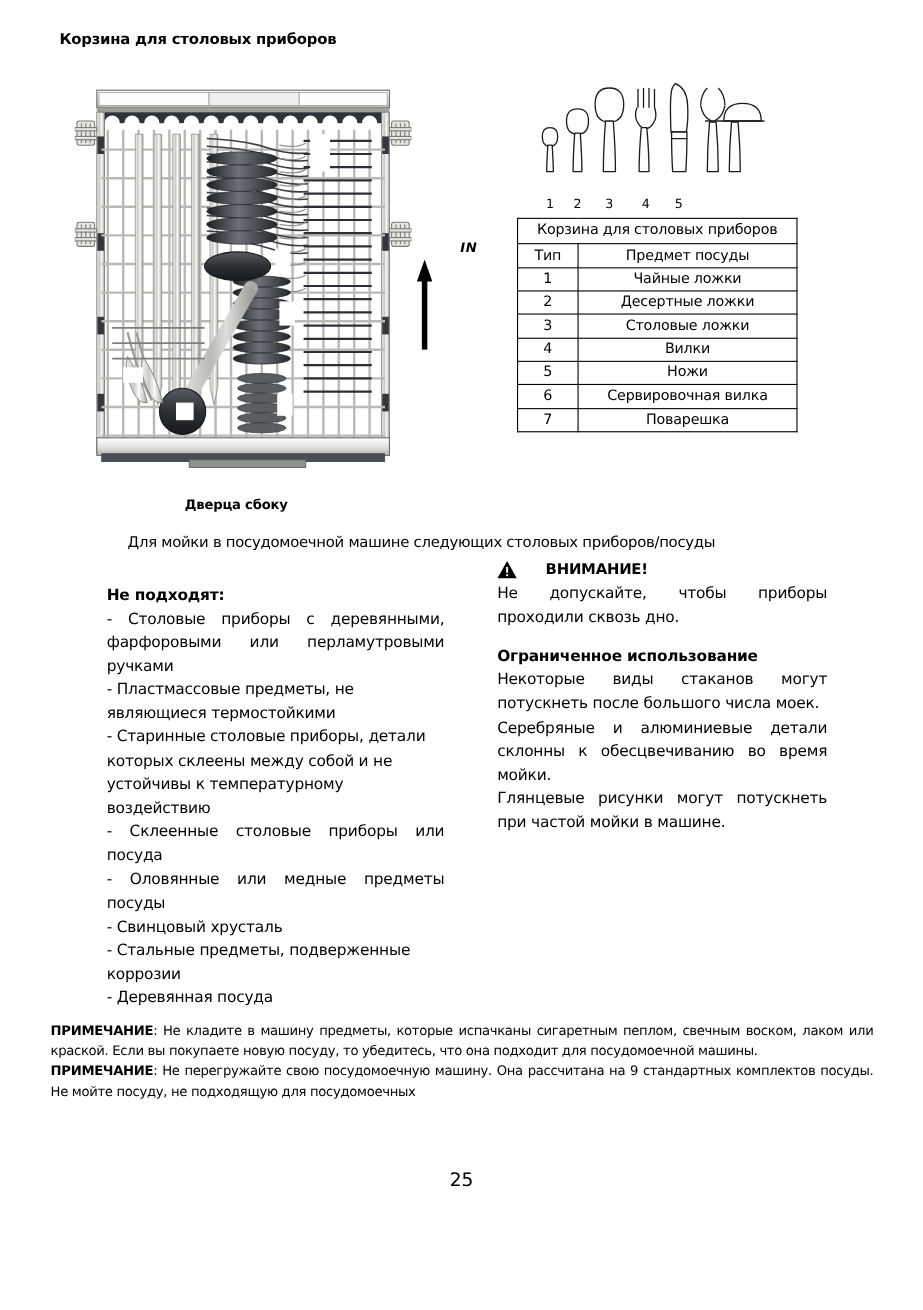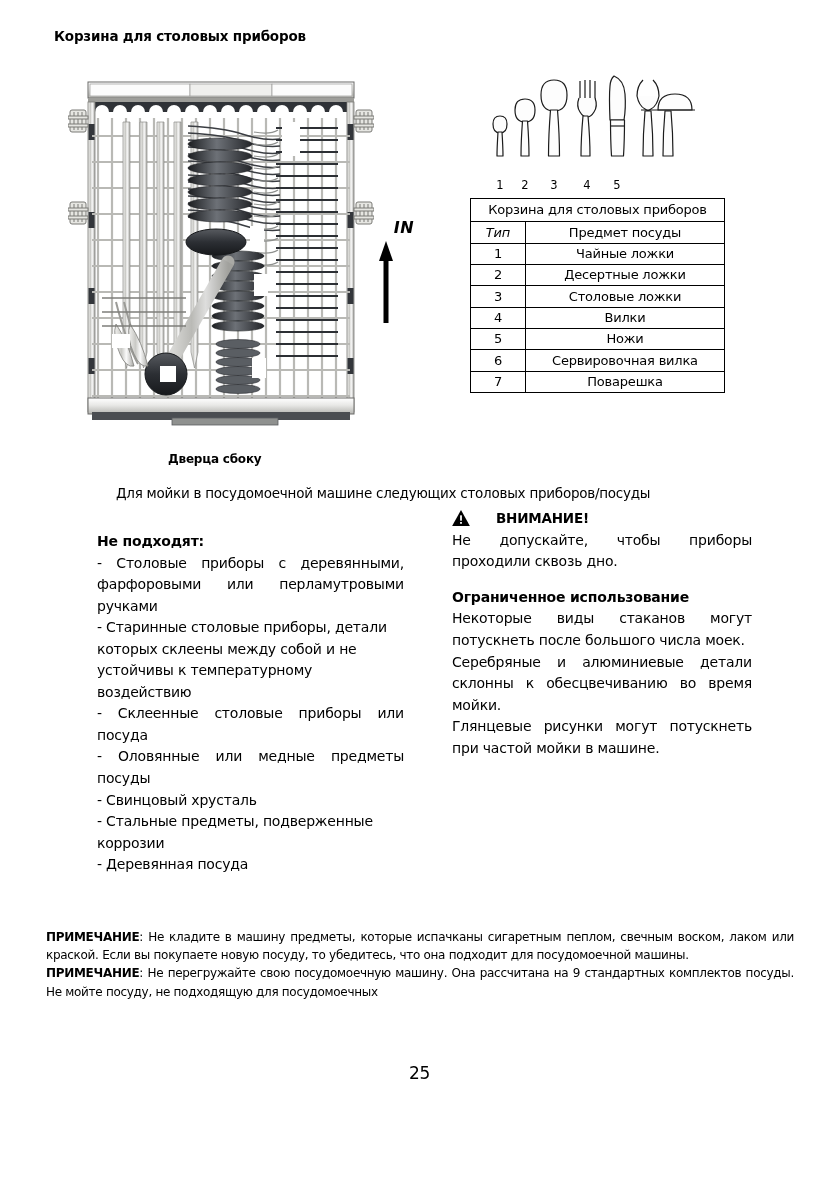--- a/index.html
+++ b/index.html
@@ -47,24 +47,24 @@
 
   
   .in-block {
     position: absolute;
     left: 374px;
     top: 218px;
     width: 60px;
     height: 110px;
   }
   .in-label {
-    font-size: 16px;
+    font-size: 12px;
     font-style: italic;
     font-weight: bold;
-    text-align: center;
+    text-align: right;
     letter-spacing: 0.5px;
   }
   .in-arrow {
     margin: 4px auto 0;
     width: 24px;
   }
 
   
   .cutlery-figure {
     position: absolute;
@@ -100,21 +100,21 @@
     border: 1px solid #000000;
     padding: 2.5px 3px;
     text-align: center;
     line-height: 1.18;
     letter-spacing: -0.2px;
   }
   .type-table .tbl-title {
     padding: 3px 14px;
     line-height: 1.25;
   }
-  .type-table .col-type { width: 48px; font-style: italic; }
+  .type-table .col-type { width: 48px; }
 
   
   .intro-line {
     position: absolute;
     left: 54px;
     top: 484px;
     width: 736px;
     font-size: 13.5px;
     text-indent: 62px;
     letter-spacing: -0.25px;
@@ -553,20 +553,21 @@
       <td>Поварешка</td>
     </tr>
   </tbody>
 </table>
 
 <div class="intro-line">Для мойки в посудомоечной машине следующих столовых приборов/посуды</div>
 
 <div class="col-left">
   <div class="subhead">Не подходят:</div>
   <div class="bullet-item justified">- Столовые приборы с деревянными, фарфоровыми или перламутровыми ручками</div>
+  <div class="bullet-item">- Пластмассовые предметы, не являющиеся термостойкими</div>
   <div class="bullet-item">- Старинные столовые приборы, детали которых склеены между собой и не устойчивы к температурному воздействию</div>
   <div class="bullet-item justified">- Склеенные столовые приборы или посуда</div>
   <div class="bullet-item justified">- Оловянные или медные предметы посуды</div>
   <div class="bullet-item">- Свинцовый хрусталь</div>
   <div class="bullet-item">- Стальные предметы, подверженные коррозии</div>
   <div class="bullet-item">- Деревянная посуда</div>
 </div>
 
 <div class="col-right">
   <div class="warn-head">

